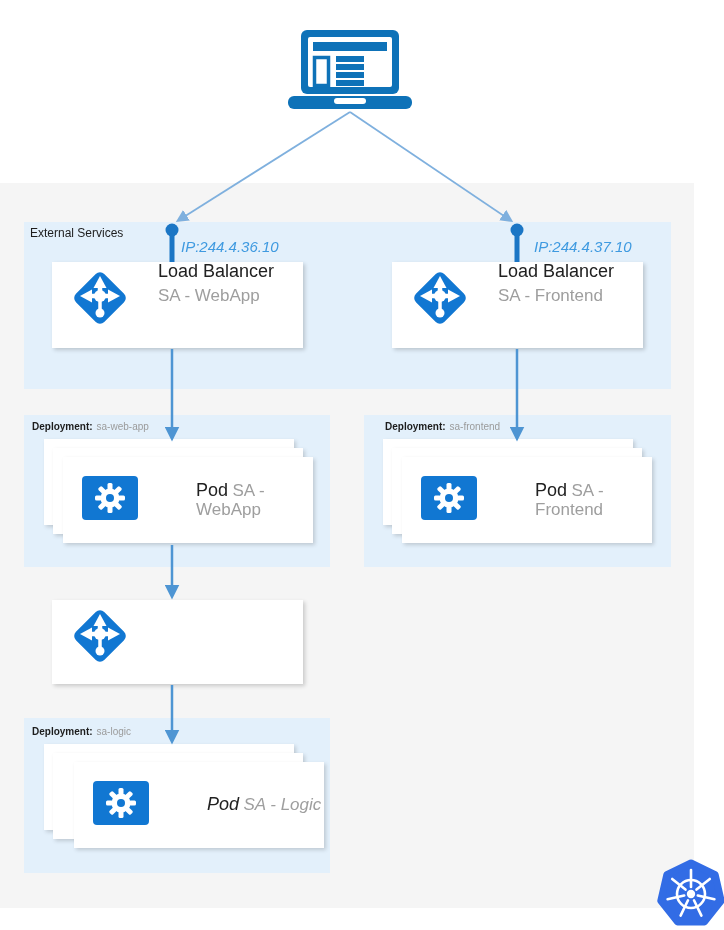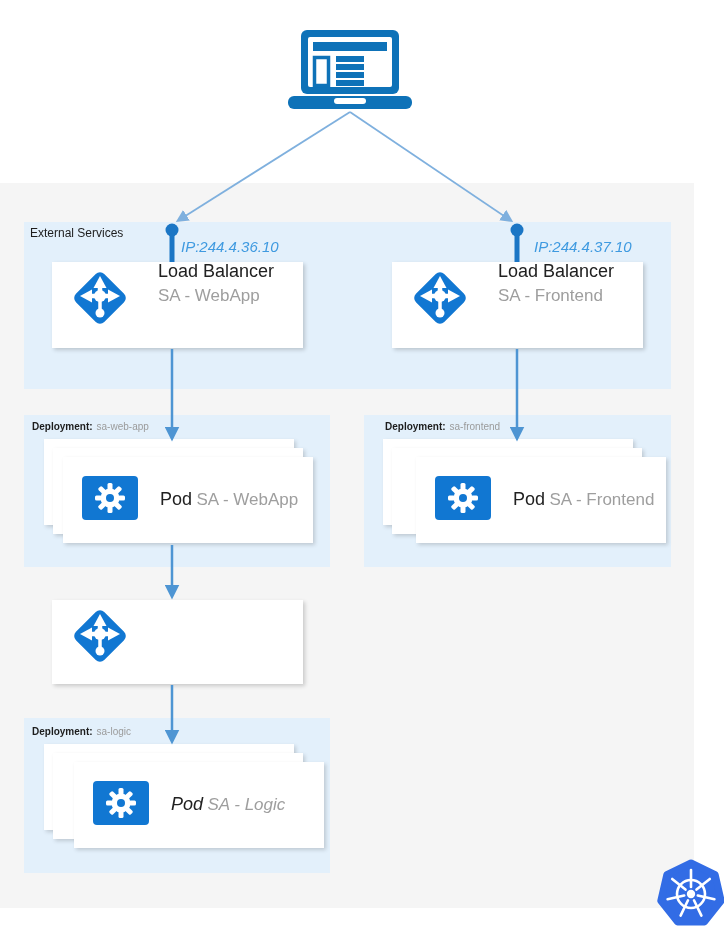--- a/index.html
+++ b/index.html
@@ -13,21 +13,21 @@
   .card{position:absolute;background:#fff;box-shadow:2px 2px 4px rgba(0,0,0,.18);
         display:flex;align-items:flex-start;}
   .card .icon-wrap{flex:0 0 auto;display:flex;align-items:center;justify-content:center;}
   .card .txt{display:flex;flex-direction:column;gap:5px;}
   .title{font-size:18px;color:var(--title-text,#212121);line-height:1.1;}
   .subtitle{font-size:17px;color:var(--subtitle-text,#9e9e9e);line-height:1.1;}
   .lb-card{left:0;top:0;width:251px;height:86px;}
   .lb-card .icon-wrap{margin-left:12px;}
   .lb-card .txt,.svc-card .txt{margin-left:22px;}
   .stack-card{position:absolute;width:250px;height:86px;background:#fff;
-              box-shadow:2px 2px 4px rgba(0,0,0,.16);}
+              box-shadow:2px 2px 4px rgba(0,0,0,.16);gap:36px;}
   .pod-front{display:flex;align-items:center;}
   .pod-front .icon-wrap{margin-left:19px;}
   .pod-front .txt{margin-left:22px;}
   .box-label{position:absolute;font-size:10px;color:#1d1d1d;white-space:nowrap;}
   .box-label .lbl{font-weight:700;}
   .box-label .name{color:#9b9b9b;margin-left:4px;font-weight:400;}
   .ext-label{position:absolute;font-size:12px;color:#1d1d1d;}
   .ip-label{position:absolute;font-size:15px;color:var(--ip-text-blue,#3f9ae0);white-space:nowrap;font-style:italic;}
   .overlay{position:absolute;left:0;top:0;z-index:6;pointer-events:none;}
   .abs{position:absolute;}
@@ -135,21 +135,21 @@
       <span class="subtitle">SA - WebApp</span>
     </span>
   </div>
 
   <div class="bluebox" style="left:364px;top:415px;width:307px;height:152px;"></div>
   <span class="box-label" style="left:385px;top:421px;">
     <span class="lbl">Deployment:</span><span class="name">sa-frontend</span>
   </span>
   <div class="stack-card" style="left:383px;top:439px;"></div>
   <div class="stack-card" style="left:392px;top:448px;"></div>
-  <div class="stack-card pod-front" style="left:416px;top:457px;text-align:right;">
+  <div class="stack-card pod-front" style="left:402px;top:457px;">
     <span class="icon-wrap">
       <svg width="56" height="44" viewBox="0 0 56 44">
         <rect x="0" y="0" width="56" height="44" rx="4" fill="#1177d2"></rect>
         <g fill="#ffffff">
           <rect x="25.5" y="7" width="5" height="7" rx="1.5"></rect>
           <rect x="25.5" y="7" width="5" height="7" rx="1.5" transform="rotate(45 28 22)"></rect>
           <rect x="25.5" y="7" width="5" height="7" rx="1.5" transform="rotate(90 28 22)"></rect>
           <rect x="25.5" y="7" width="5" height="7" rx="1.5" transform="rotate(135 28 22)"></rect>
           <rect x="25.5" y="7" width="5" height="7" rx="1.5" transform="rotate(180 28 22)"></rect>
           <rect x="25.5" y="7" width="5" height="7" rx="1.5" transform="rotate(225 28 22)"></rect>

